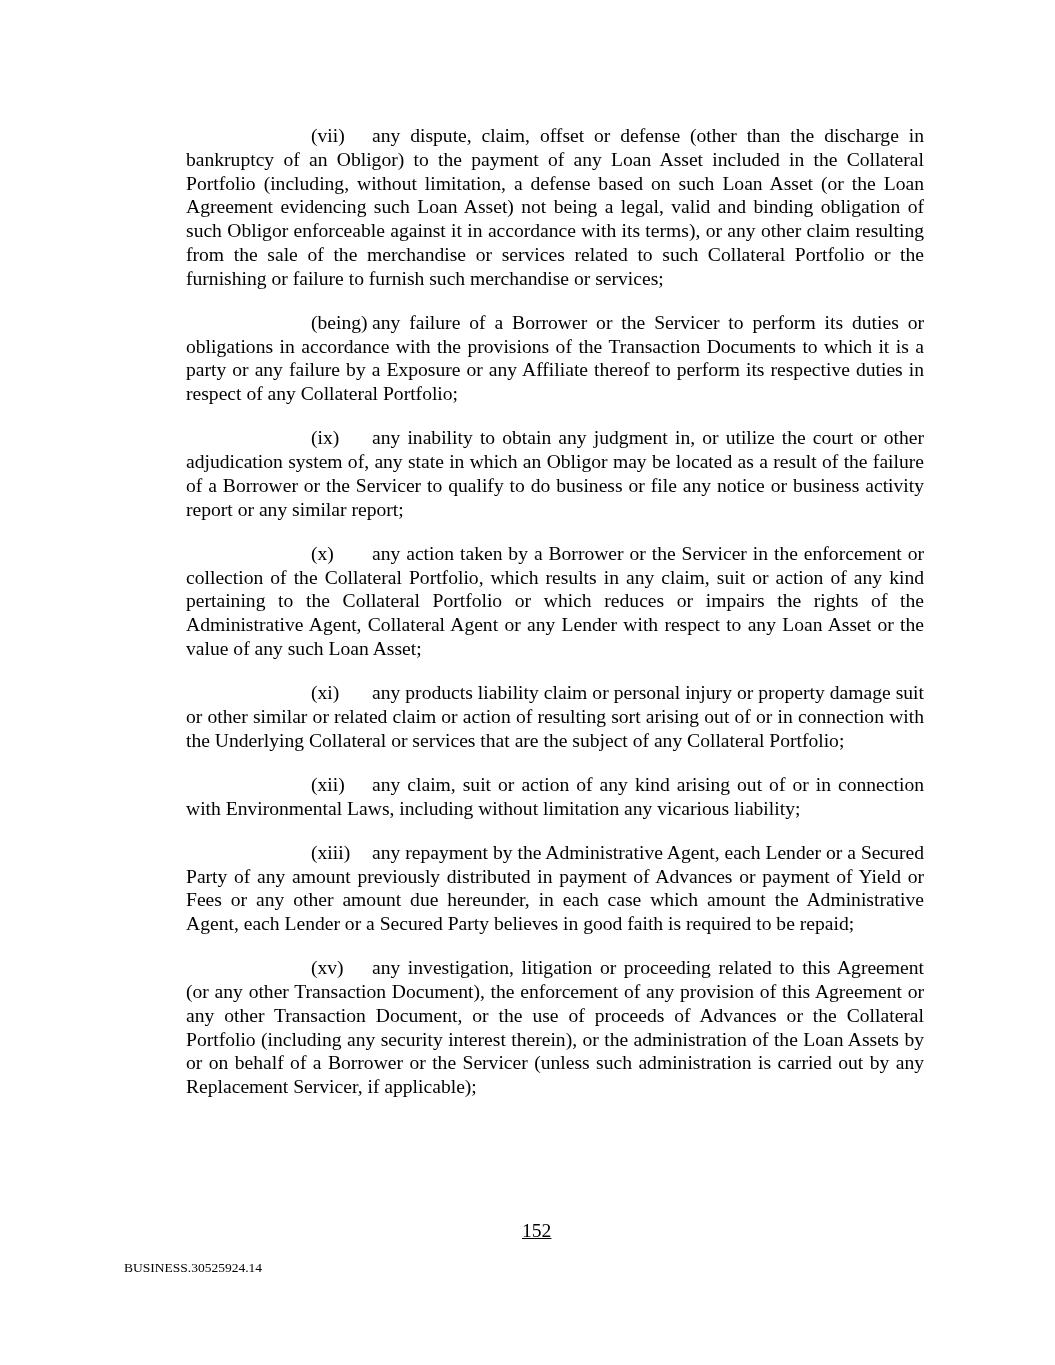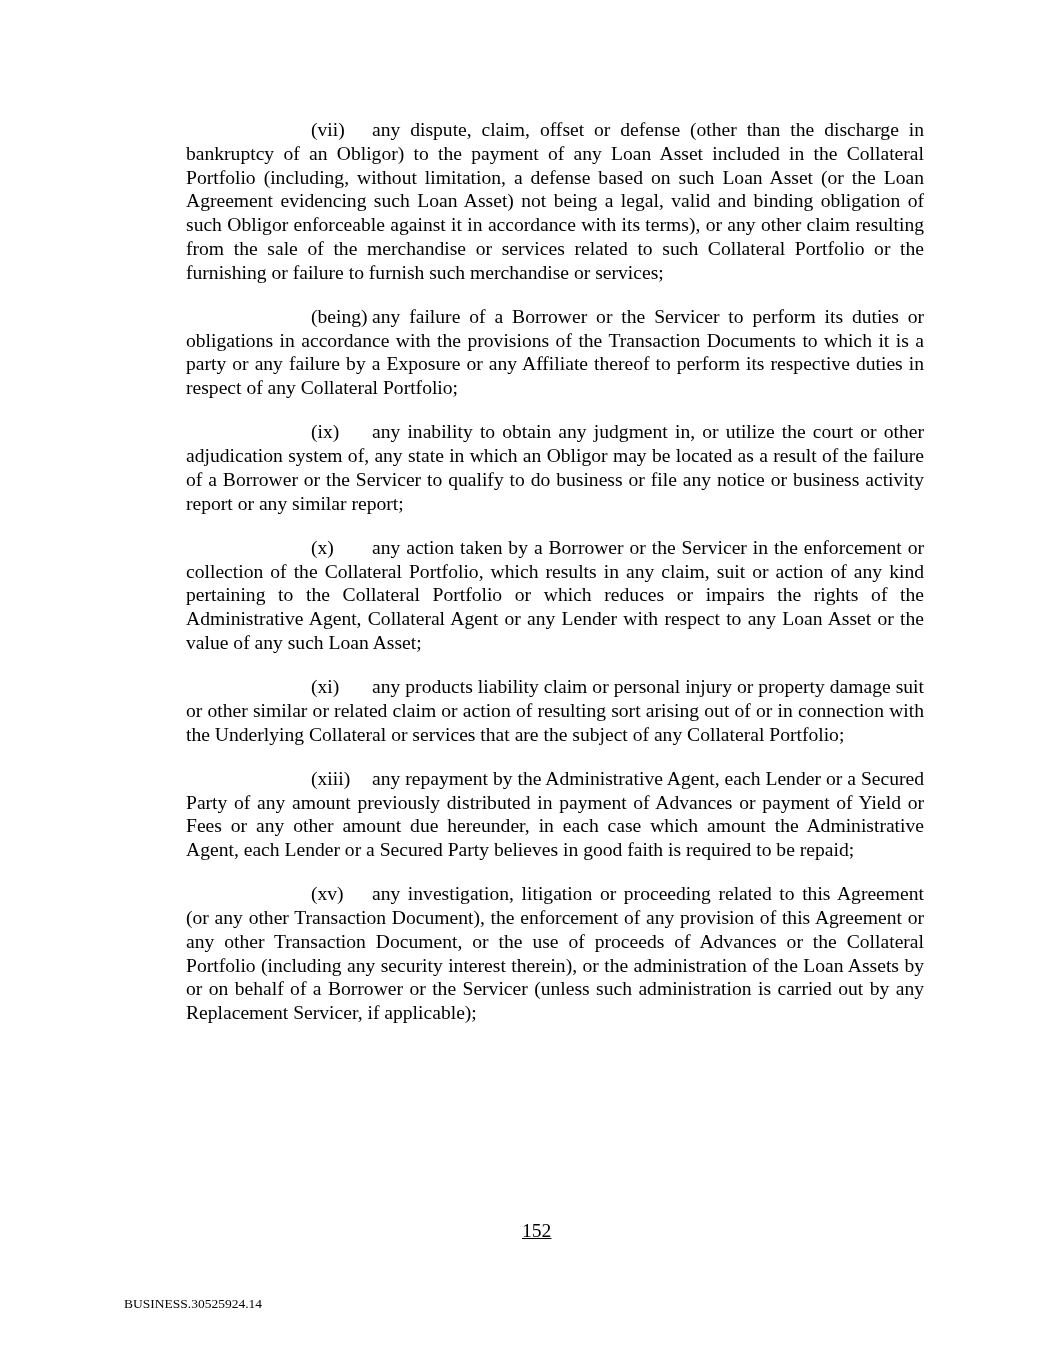--- a/index.html
+++ b/index.html
@@ -17,21 +17,21 @@
     }
     .page {
       position: absolute;
       left: 0; top: 0;
       width: 1055px;
       height: 1365px;
     }
     .body-text {
       position: absolute;
       left: 186px;
-      top: 118px;
+      top: 124px;
       width: 738px;
       font-size: 19.6px;
       line-height: 23.75px;
     }
     .clause {
       text-align: justify;
       margin: 0 0 20.5px 0;
       text-indent: 125px;
       position: relative;
     }
@@ -45,21 +45,21 @@
       left: 522px;
       top: 1219px;
       font-size: 19.6px;
       line-height: 23px;
       font-family: "Liberation Serif", "DejaVu Serif", serif;
       text-decoration: underline;
     }
     .footer-id {
       position: absolute;
       left: 124px;
-      top: 1296px;
+      top: 1260px;
       font-size: 13.5px;
       line-height: 16px;
       font-family: "Liberation Serif", "DejaVu Serif", serif;
     }
   </style>
 </head>
 <body>
 
 <div class="page">
   <div class="body-text">
@@ -67,20 +67,21 @@
     <p class="clause"><span class="clause-label">(vii)</span><span>any dispute, claim, offset or defense (other than the discharge in bankruptcy of an Obligor) to the payment of any Loan Asset included in the Collateral Portfolio (including, without limitation, a defense based on such Loan Asset (or the Loan Agreement evidencing such Loan Asset) not being a legal, valid and binding obligation of such Obligor enforceable against it in accordance with its terms), or any other claim resulting from the sale of the merchandise or services related to such Collateral Portfolio or the furnishing or failure to furnish such merchandise or services;</span></p>
 
     <p class="clause"><span class="clause-label">(being)</span><span>any failure of a Borrower or the Servicer to perform its duties or obligations in accordance with the provisions of the Transaction Documents to which it is a party or any failure by a Exposure or any Affiliate thereof to perform its respective duties in respect of any Collateral Portfolio;</span></p>
 
     <p class="clause"><span class="clause-label">(ix)</span><span>any inability to obtain any judgment in, or utilize the court or other adjudication system of, any state in which an Obligor may be located as a result of the failure of a Borrower or the Servicer to qualify to do business or file any notice or business activity report or any similar report;</span></p>
 
     <p class="clause"><span class="clause-label">(x)</span><span>any action taken by a Borrower or the Servicer in the enforcement or collection of the Collateral Portfolio, which results in any claim, suit or action of any kind pertaining to the Collateral Portfolio or which reduces or impairs the rights of the Administrative Agent, Collateral Agent or any Lender with respect to any Loan Asset or the value of any such Loan Asset;</span></p>
 
     <p class="clause"><span class="clause-label">(xi)</span><span>any products liability claim or personal injury or property damage suit or other similar or related claim or action of resulting sort arising out of or in connection with the Underlying Collateral or services that are the subject of any Collateral Portfolio;</span></p>
 
+    <p class="clause"><span class="clause-label">(xii)</span><span>any claim, suit or action of any kind arising out of or in connection with Environmental Laws, including without limitation any vicarious liability;</span></p>
 
     <p class="clause"><span class="clause-label">(xiii)</span><span>any repayment by the Administrative Agent, each Lender or a Secured Party of any amount previously distributed in payment of Advances or payment of Yield or Fees or any other amount due hereunder, in each case which amount the Administrative Agent, each Lender or a Secured Party believes in good faith is required to be repaid;</span></p>
 
 
     <p class="clause"><span class="clause-label">(xv)</span><span>any investigation, litigation or proceeding related to this Agreement (or any other Transaction Document), the enforcement of any provision of this Agreement or any other Transaction Document, or the use of proceeds of Advances or the Collateral Portfolio (including any security interest therein), or the administration of the Loan Assets by or on behalf of a Borrower or the Servicer (unless such administration is carried out by any Replacement Servicer, if applicable);</span></p>
 
   </div>
 
   <div class="page-number">152</div>
   <div class="footer-id">BUSINESS.30525924.14</div>

